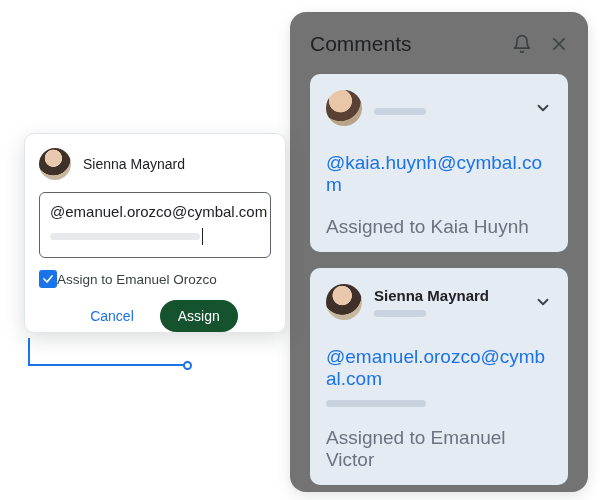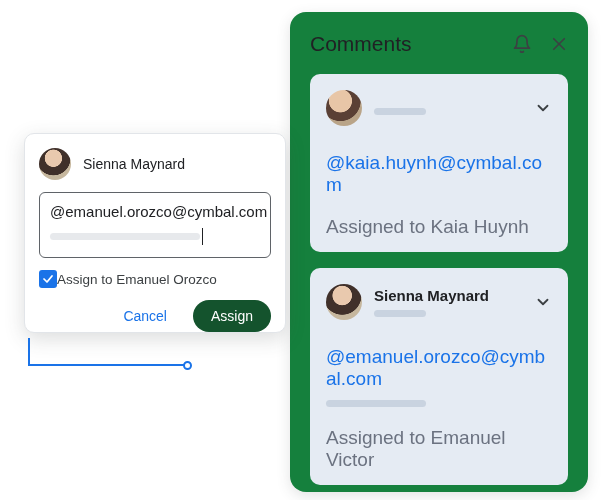--- a/index.html
+++ b/index.html
@@ -9,21 +9,21 @@
     background: transparent;
     position: relative;
   }
   .svg-icon { display:block; }
 
   
   .comments-panel {
     position: absolute;
     left: 290px; top: 12px;
     width: 298px; height: 480px;
-    background: #15803d;
+    background: #737373;
     border-radius: 16px;
     box-shadow: 0 4px 14px rgba(60,64,67,.15);
     padding: 20px 20px 18px 20px;
   }
   .comments-header {
     display:flex; align-items:center; justify-content:space-between;
     margin-bottom: 18px;
   }
   .comments-title {
     font-size: 21px; font-weight:500; color:#202124;
@@ -87,21 +87,21 @@
   .caret { width:1px; height:17px; background:#202124; margin-left:2px; }
   .checkbox-row { display:flex; align-items:center; margin-bottom:12px;text-align:center; }
   .checkbox {
     width:18px; height:18px;
     background:#1a73e8;
     border-radius:3px;
     display:flex; align-items:center; justify-content:center;
   }
   .checkbox svg { display:block; }
   .checkbox-label { font-size:13.5px; color:#3c4043; }
-  .actions { display:flex; justify-content:flex-end; gap:8px; }
+  .actions { display:flex; justify-content:center; gap:8px; }
   .btn {
     padding:8px 18px;
     border-radius:20px;
     font-size:14px; font-weight:500;
     cursor:pointer;
     border:none;
   }
   .btn-cancel { background:transparent; color:#1a73e8; }
   .btn-primary { background:#14532d; color:#fff; }
 

